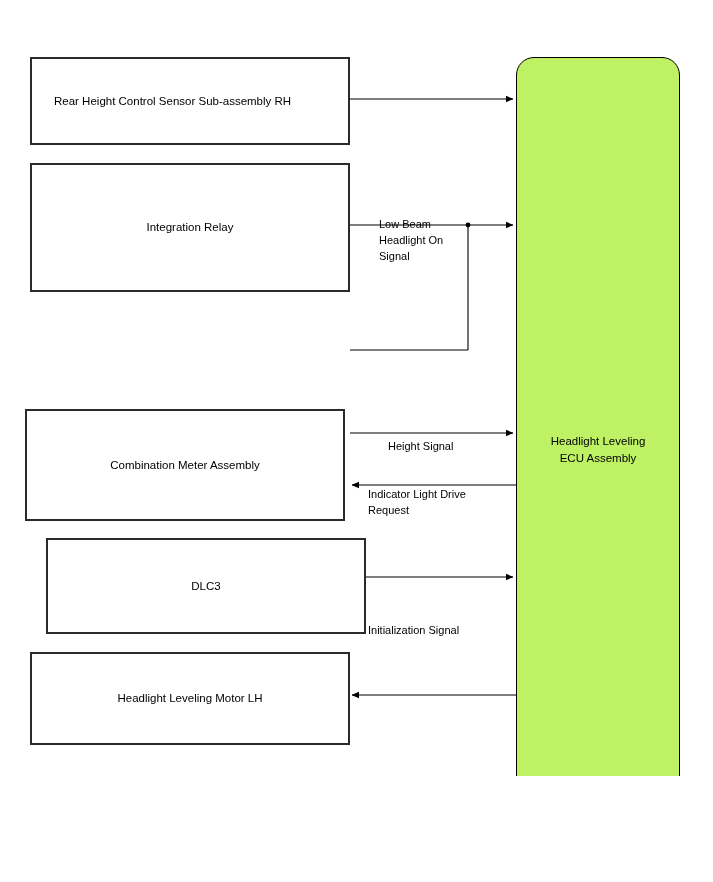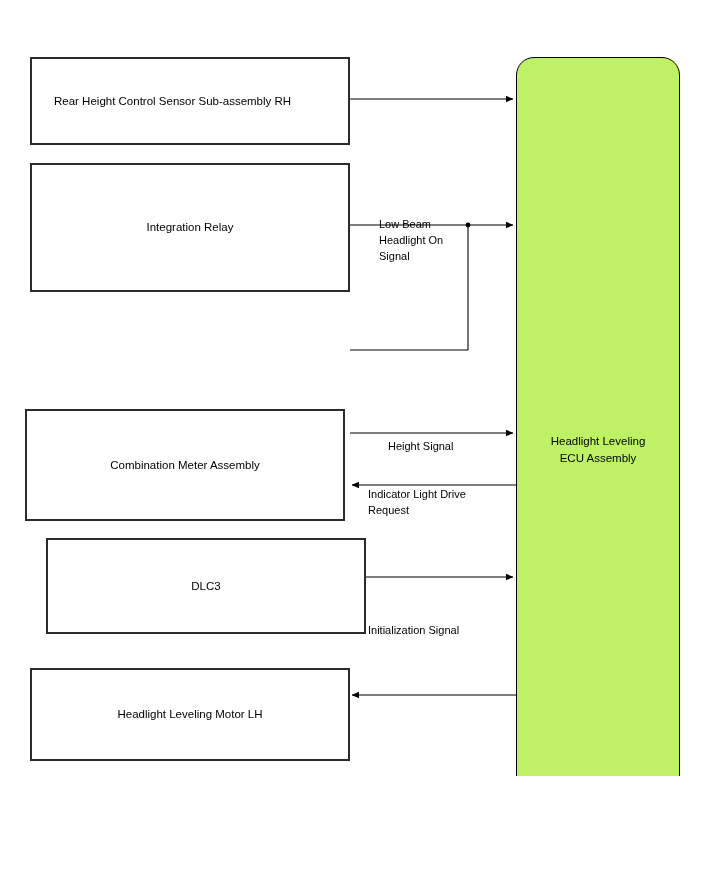--- a/index.html
+++ b/index.html
@@ -121,21 +121,21 @@
 
 
   <div class="node-box" style="left:25px; top:409px; width:320px; height:112px;">
     <span class="node-label">Combination Meter Assembly</span>
   </div>
 
   <div class="node-box" style="left:30px; top:538px; width:320px; height:96px;margin-left:16px;">
     <span class="node-label">DLC3</span>
   </div>
 
-  <div class="node-box" style="left:30px; top:668px; width:320px; height:93px;">
+  <div class="node-box" style="left:30px; top:652px; width:320px; height:93px;">
     <span class="node-label">Headlight Leveling Motor LH</span>
   </div>
 
 
   <div class="ecu-box" style="left:516px; top:57px; width:164px; height:786px;">
     <span class="ecu-label">Headlight Leveling
 ECU Assembly</span>
   </div>
 
   <div class="edge-label" style="left:379px; top:217px; width:110px;">Low Beam

